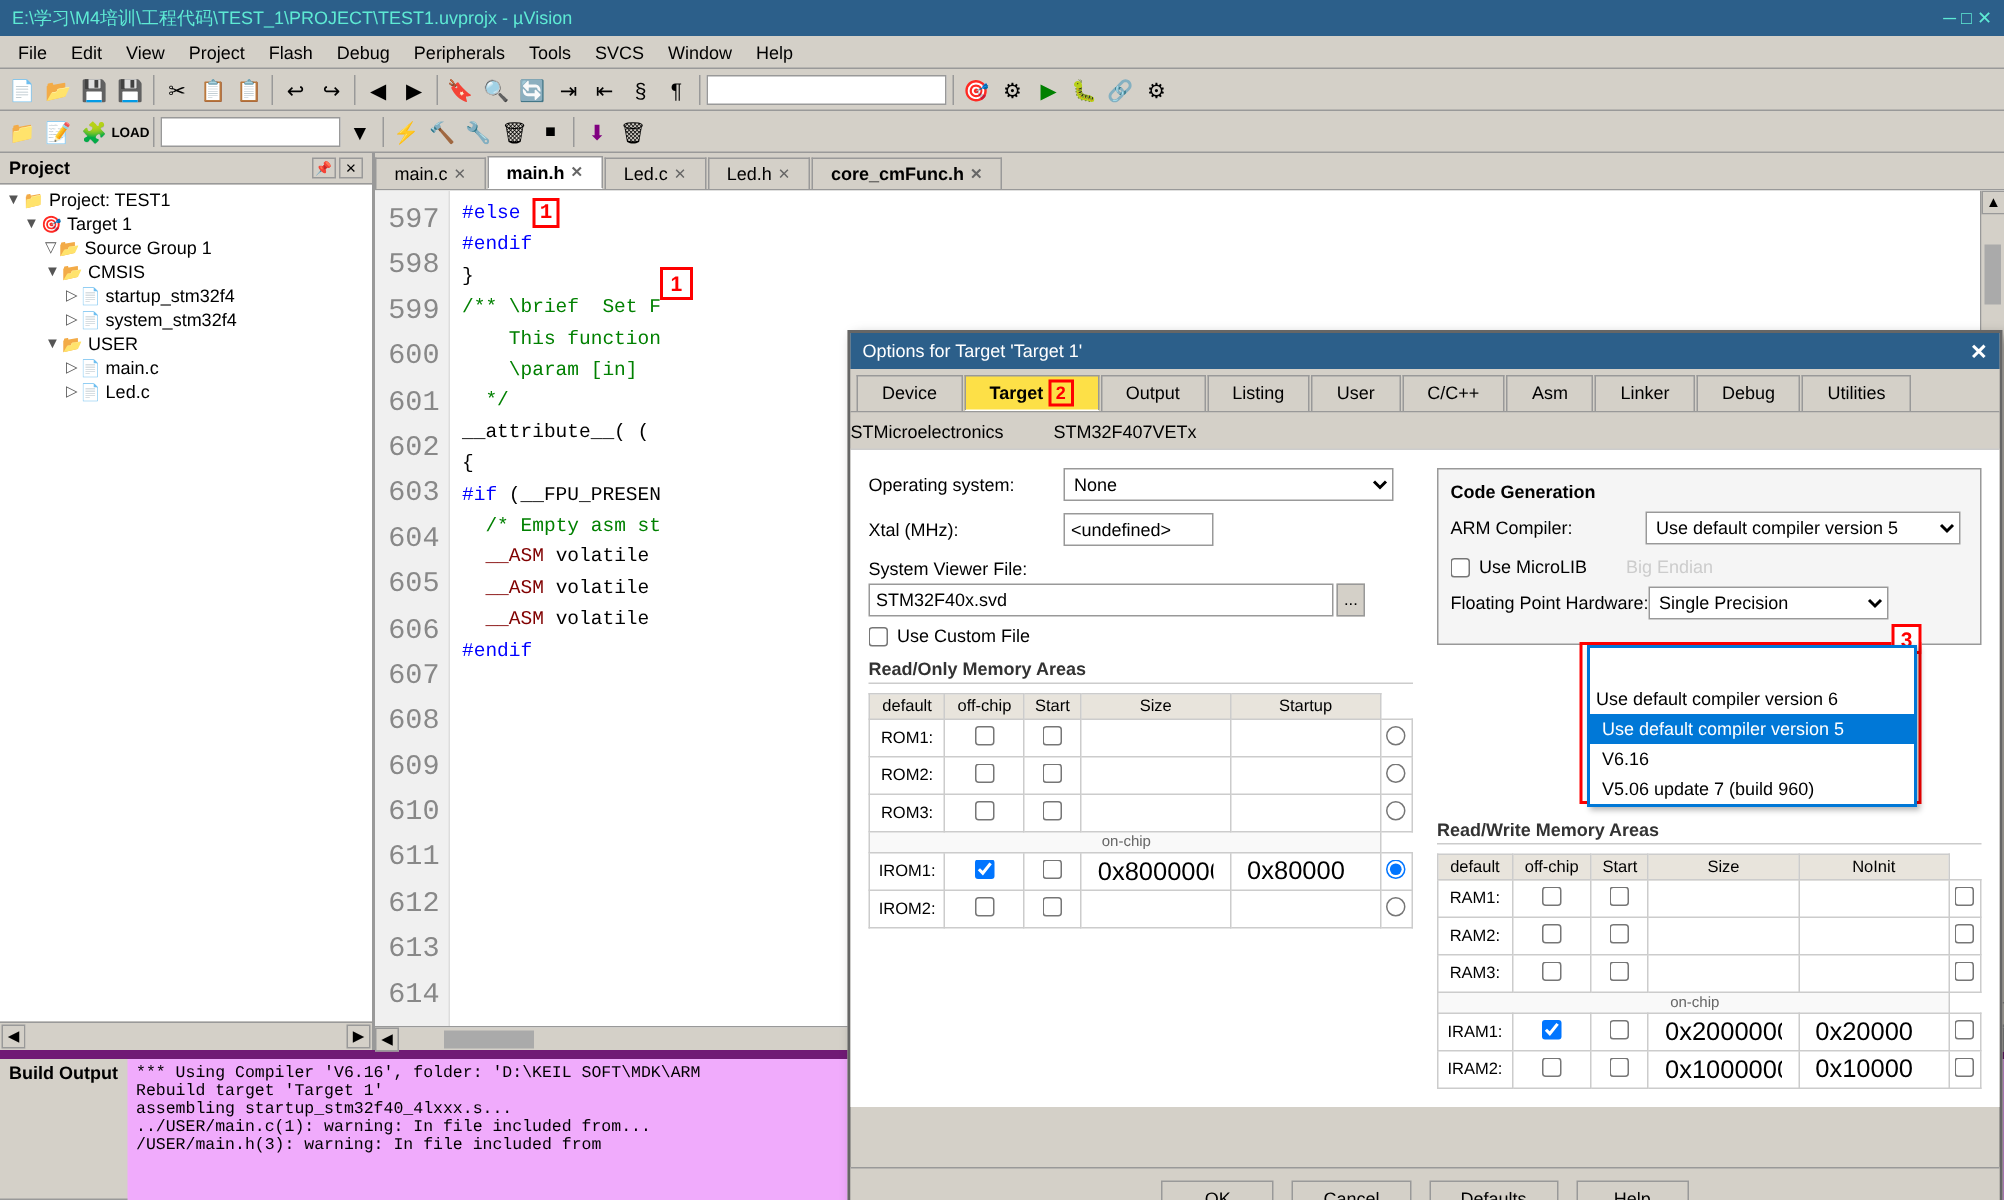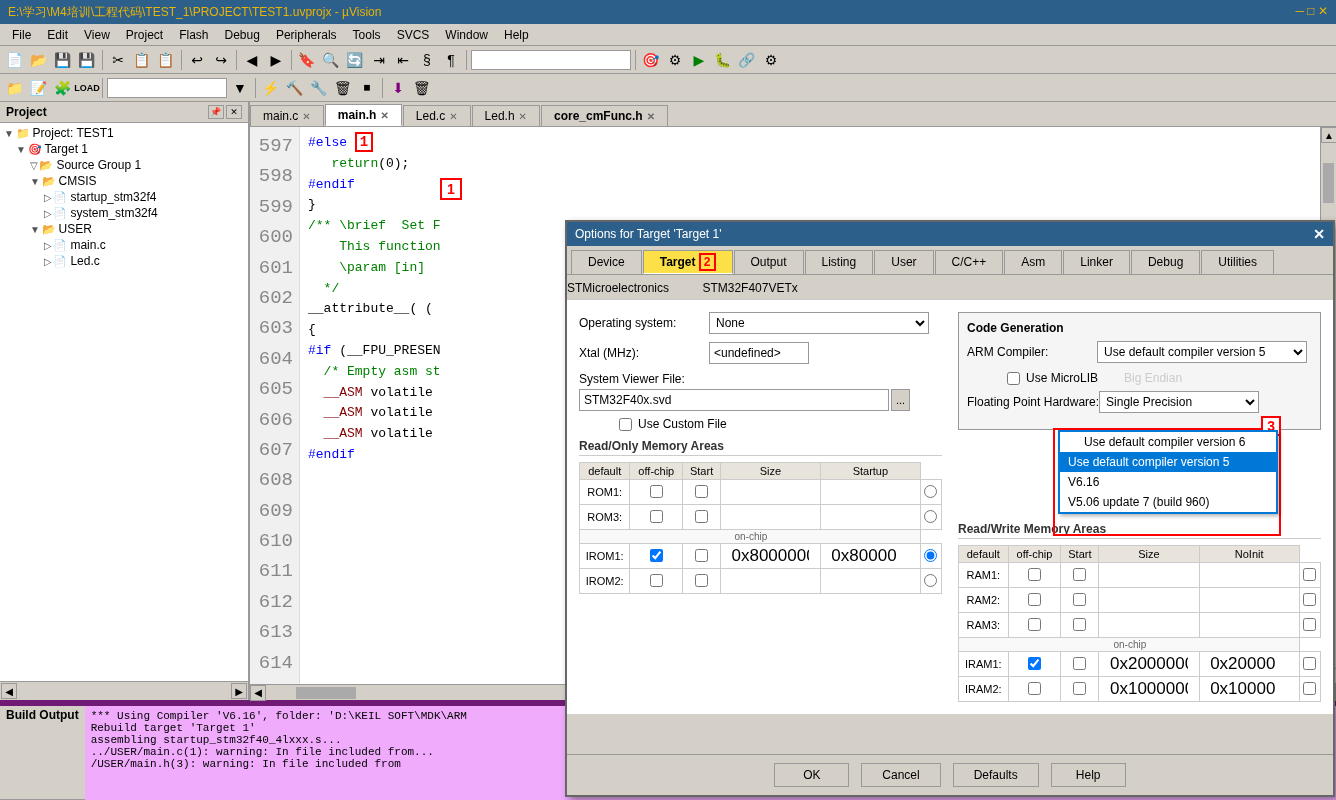--- a/index.html
+++ b/index.html
@@ -1,19 +1,19 @@
 <!DOCTYPE html>
 <html><head>
   <meta charset="utf-8">
   <style>
     * { box-sizing: border-box; margin: 0; padding: 0; }
     body { font-family: 'Segoe UI', Arial, sans-serif; font-size: 12px; background: #d4d0c8; overflow: hidden; width: 1336px; height: 800px; }
 
     
-    .title-bar { background: #2c5f8a; color: #eab308; padding: 4px 8px; font-size: 12px; display: flex; align-items: flex-start; justify-content: space-between; height: 24px; }
+    .title-bar { background: #2c5f8a; color: #5eead4; padding: 4px 8px; font-size: 12px; display: flex; align-items: center; justify-content: space-between; height: 24px; }
 
     
     .menu-bar { background: #d4d0c8; border-bottom: 1px solid #999; display: flex; align-items: center; height: 22px; padding: 0 4px; }
     .menu-item { padding: 2px 8px; font-size: 12px; cursor: pointer; color: #000; }
 
     
     .toolbar { background: #d4d0c8; border-bottom: 1px solid #999; display: flex; align-items: center; height: 28px; padding: 2px 4px; gap: 2px; }
     .toolbar-btn { background: #d4d0c8; border: 1px solid transparent; width: 22px; height: 22px; display: flex; align-items: center; justify-content: center; cursor: pointer; font-size: 14px; }
     .toolbar-sep { width: 1px; height: 20px; background: #999; margin: 0 2px; }
     .toolbar-dropdown { background: white; border: 1px solid #999; height: 20px; padding: 0 4px; font-size: 11px; min-width: 100px; }
@@ -65,21 +65,21 @@
     .dialog-right { flex: 1; }
     .form-row { display: flex; align-items: center; margin-bottom: 8px; }
     .form-label { font-size: 12px; min-width: 130px; color: #000; }
     .form-input { border: 1px solid #999; padding: 2px 4px; font-size: 12px; height: 22px; }
     .form-input-lg { width: 200px; }
     .form-select { border: 1px solid #999; padding: 1px 2px; font-size: 12px; height: 22px; background: white; }
     .form-select-lg { width: 220px; }
     .form-input-file { display: flex; gap: 2px; }
     .form-browse-btn { border: 1px solid #999; background: #d4d0c8; padding: 1px 4px; font-size: 11px; cursor: pointer; height: 22px; }
     .section-label { font-size: 12px; font-weight: bold; color: #333; margin-bottom: 6px; border-bottom: 1px solid #ccc; padding-bottom: 2px; }
-    .checkbox-row { display: flex; align-items: flex-end; gap: 6px; margin-bottom: 6px; font-size: 12px; margin-left: 40px; }
+    .checkbox-row { display: flex; align-items: flex-end; gap: 6px; margin-bottom: 6px; font-size: 12px; }
     .memory-table { border-collapse: collapse; width: 100%; font-size: 11px; }
     .memory-table th { background: #e8e4dc; border: 1px solid #ccc; padding: 2px 4px; font-weight: normal; text-align: center; }
     .memory-table td { border: 1px solid #ccc; padding: 1px 2px; text-align: center; }
     .memory-table input[type=text] { width: 80px; border: none; font-size: 17px; padding: 1px; }
     .memory-table input[type=checkbox] { }
     .code-gen-section { padding: 8px; border: 1px solid #999; background: #f5f5f5; margin-bottom: 8px; }
     .code-gen-title { font-size: 12px; font-weight: bold; margin-bottom: 6px; }
 
     .scrollbar-arrow { background: #d4d0c8; border: 1px solid #999; width: 16px; height: 16px; display: flex; align-items: center; justify-content: center; cursor: pointer; font-size: 10px; }
     .horizontal-scroll { display: flex; align-items: center; height: 16px; border-top: 1px solid #999; }
@@ -249,21 +249,20 @@
         <span>core_cmFunc.h</span>
         <span class="tab-close">✕</span>
       </div>
     </div>
     <div class="editor-content">
       <div class="line-numbers">
         597<br>598<br>599<br>600<br>601<br>602<br>603<br>604<br>605<br>606<br>607<br>608<br>609<br>610<br>611<br>612<br>613<br>614<br>615<br>616
       </div>
       <div class="code-area">
         <div class="code-line"><span class="kw">#else</span> <span style="color:red;font-weight:bold;font-size:14px;border:2px solid red;padding:0 3px;">1</span></div>
-        <div class="code-line">   <span style="color:#008000;">return</span>(0);</div>
         <div class="code-line"><span class="kw">#endif</span></div>
         <div class="code-line">}</div>
         <div class="code-line"></div>
         <div class="code-line"></div>
         <div class="code-line"><span class="comment">/** \brief  Set F</span></div>
         <div class="code-line"></div>
         <div class="code-line"><span class="comment">    This function</span></div>
         <div class="code-line"></div>
         <div class="code-line"><span class="comment">    \param [in]</span></div>
         <div class="code-line"><span class="comment">  */</span></div>
@@ -372,20 +371,28 @@
           <tbody>
             <tr>
               <td>ROM1:</td>
               <td><input type="checkbox" style=""></td>
               <td><input type="checkbox" style=""></td>
               <td><input type="text" style=""></td>
               <td><input type="text" style=""></td>
               <td><input type="radio" name="ro-startup" style=""></td>
             </tr>
             <tr>
+              <td>ROM2:</td>
+              <td><input type="checkbox" style=""></td>
+              <td><input type="checkbox" style=""></td>
+              <td><input type="text" style=""></td>
+              <td><input type="text" style=""></td>
+              <td><input type="radio" name="ro-startup" style=""></td>
+            </tr>
+            <tr>
               <td>ROM3:</td>
               <td><input type="checkbox" style=""></td>
               <td><input type="checkbox" style=""></td>
               <td><input type="text" style=""></td>
               <td><input type="text" style=""></td>
               <td><input type="radio" name="ro-startup" style=""></td>
             </tr>
             <tr style="background:#f9f9f9;">
               <td colspan="5" style="font-size:10px;color:#666;padding-left:4px;">on-chip</td>
             </tr>
@@ -430,21 +437,21 @@
         <div class="form-row">
           <span class="form-label">Floating Point Hardware:</span>
           <select class="form-select" style="width:160px;">
             <option>Single Precision</option>
           </select>
         </div>
       </div>
 
       <div style="position:relative;margin-top:-8px;margin-bottom:8px;">
         <div style="background:white;border:2px solid #0078d7;width:220px;margin-left:100px;box-shadow:2px 2px 4px rgba(0,0,0,0.3);font-size:12px;z-index:200;position:relative;">
-          <div style="padding:3px 24px;cursor:pointer;background:white;">Use default compiler version 6</div>
+          <div style="padding:3px 4px;cursor:pointer;background:white;margin-top:24px;">Use default compiler version 6</div>
           <div style="padding:3px 8px;cursor:pointer;background:#0078d7;color:white;">Use default compiler version 5</div>
           <div style="padding:3px 8px;cursor:pointer;background:white;">V6.16</div>
           <div style="padding:3px 8px;cursor:pointer;background:white;">V5.06 update 7 (build 960)</div>
         </div>
         <div style="position:absolute;left:95px;top:-2px;border:2px solid red;width:228px;height:108px;pointer-events:none;">
           <span style="color:red;font-weight:bold;font-size:14px;background:white;position:absolute;right:-2px;top:-14px;border:2px solid red;padding:0 4px;">3</span>
         </div>
       </div>
 
       <div style="margin-top:4px;">

